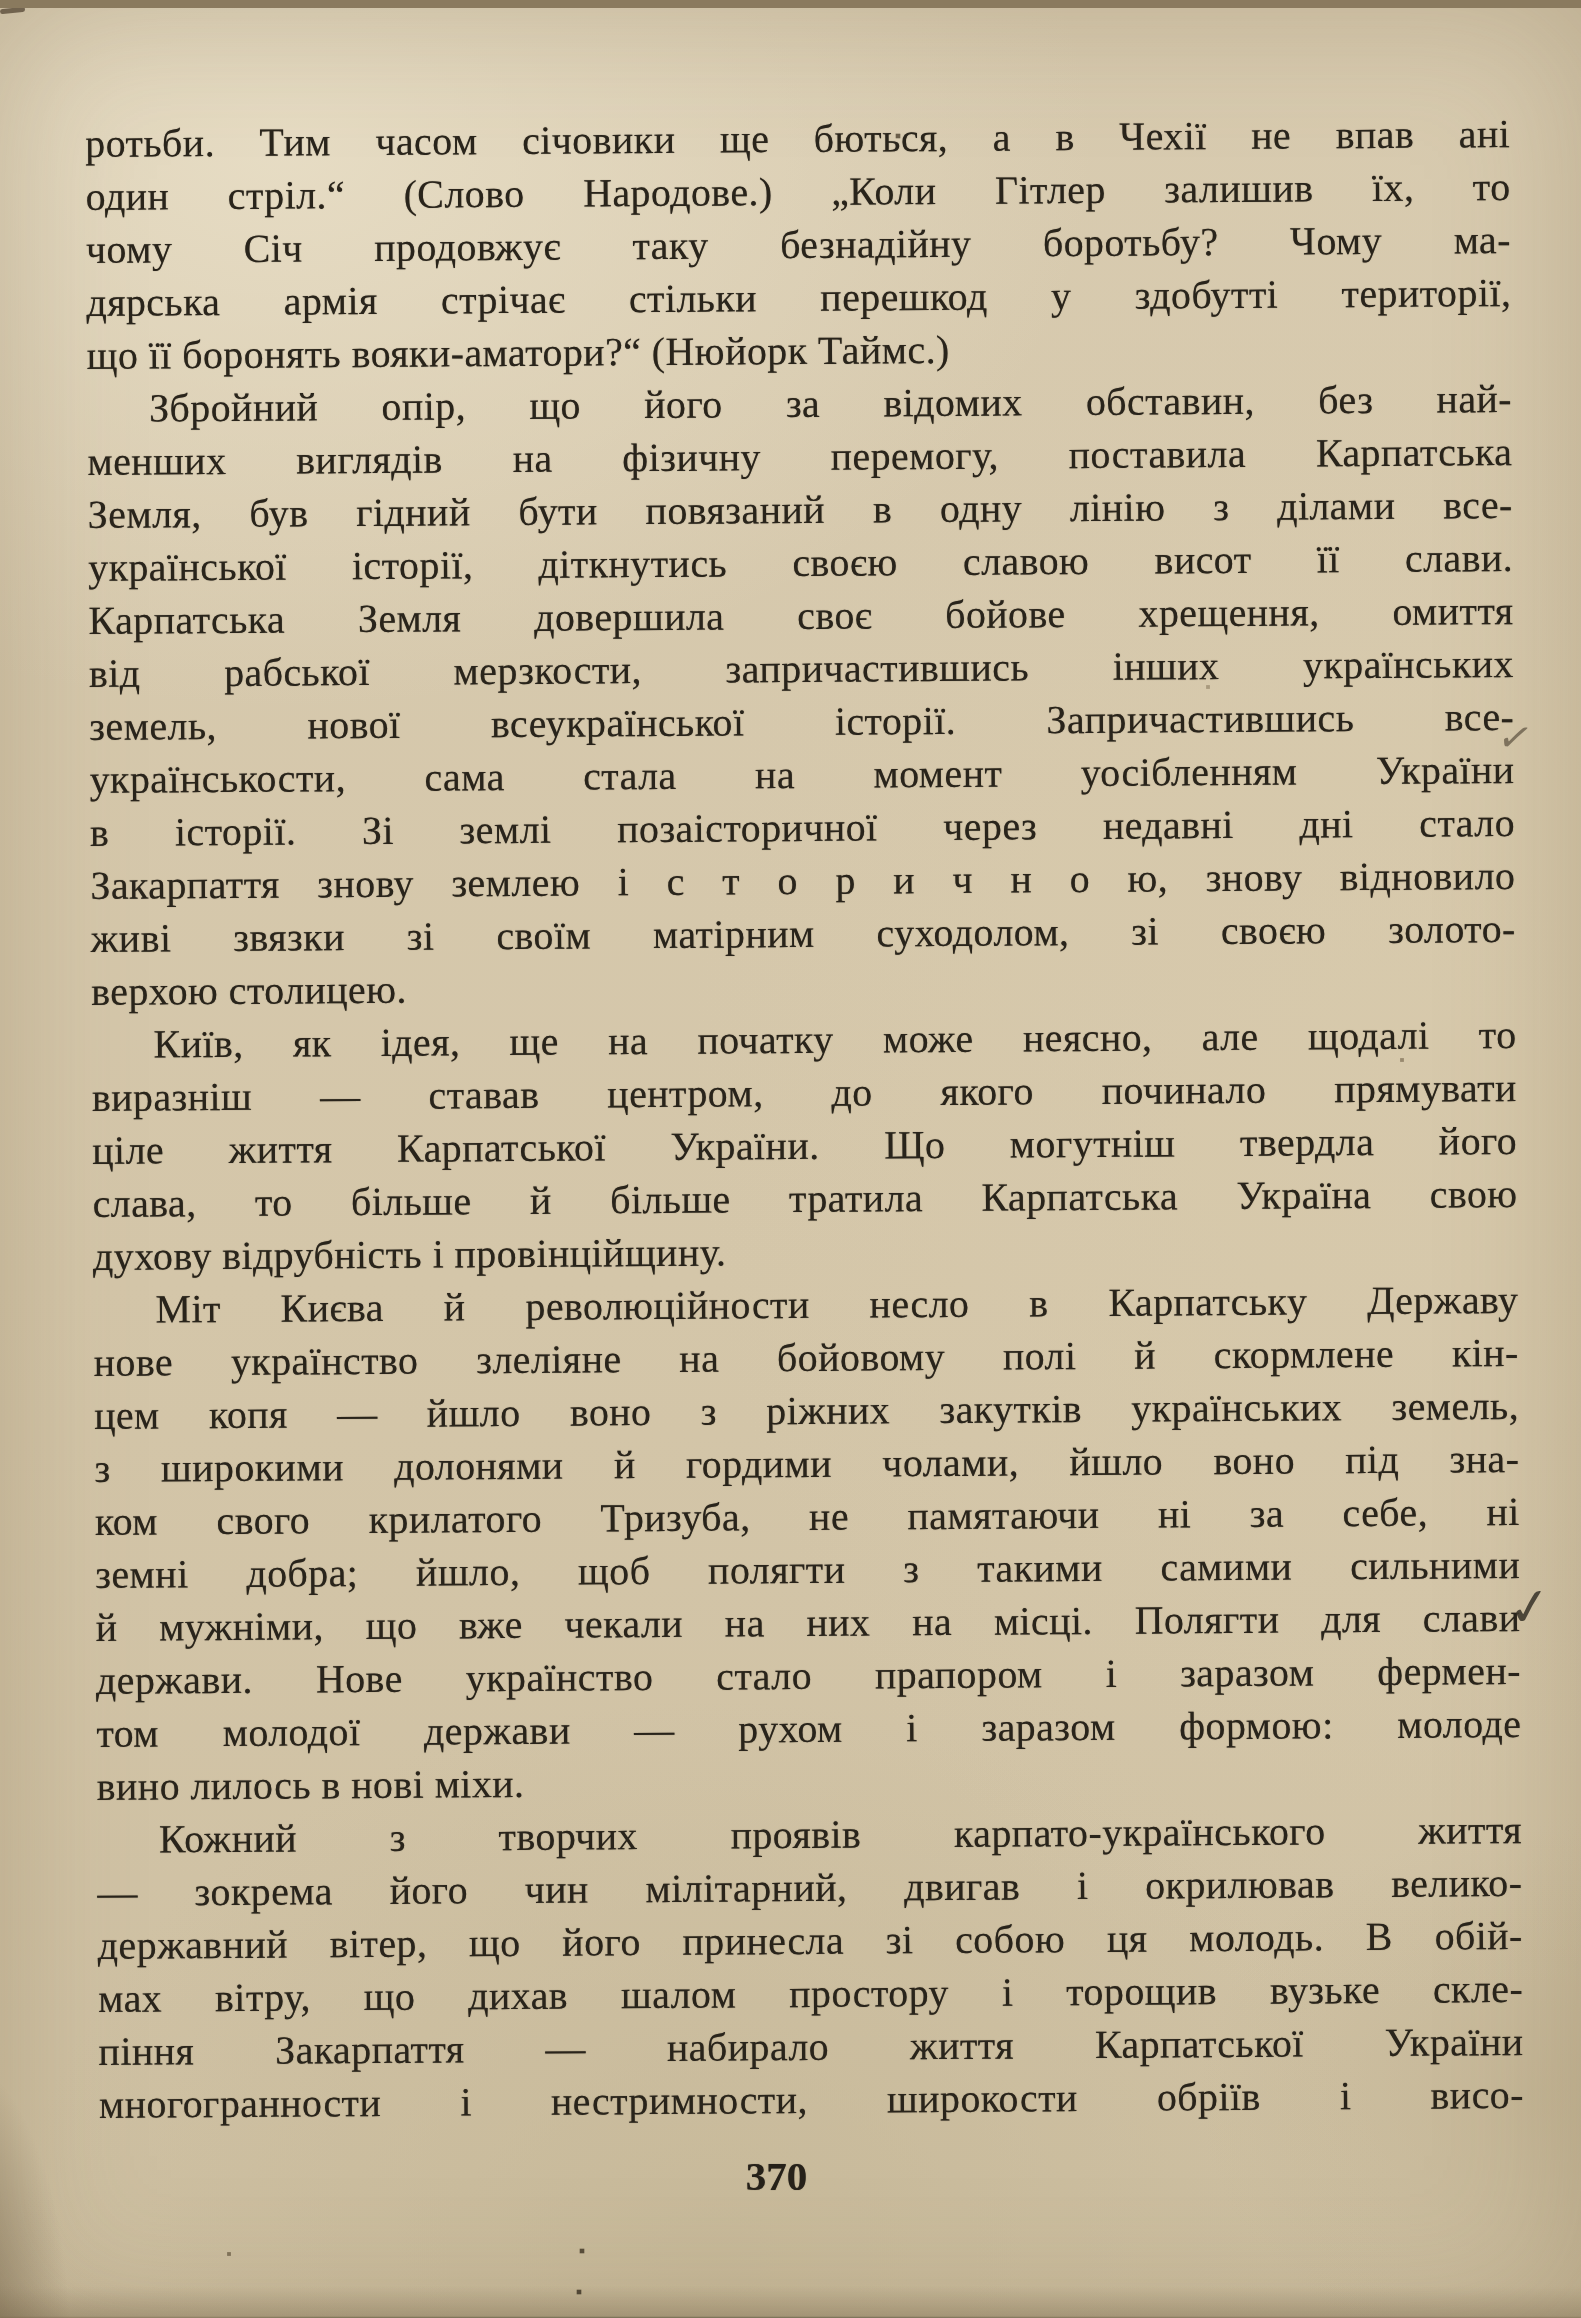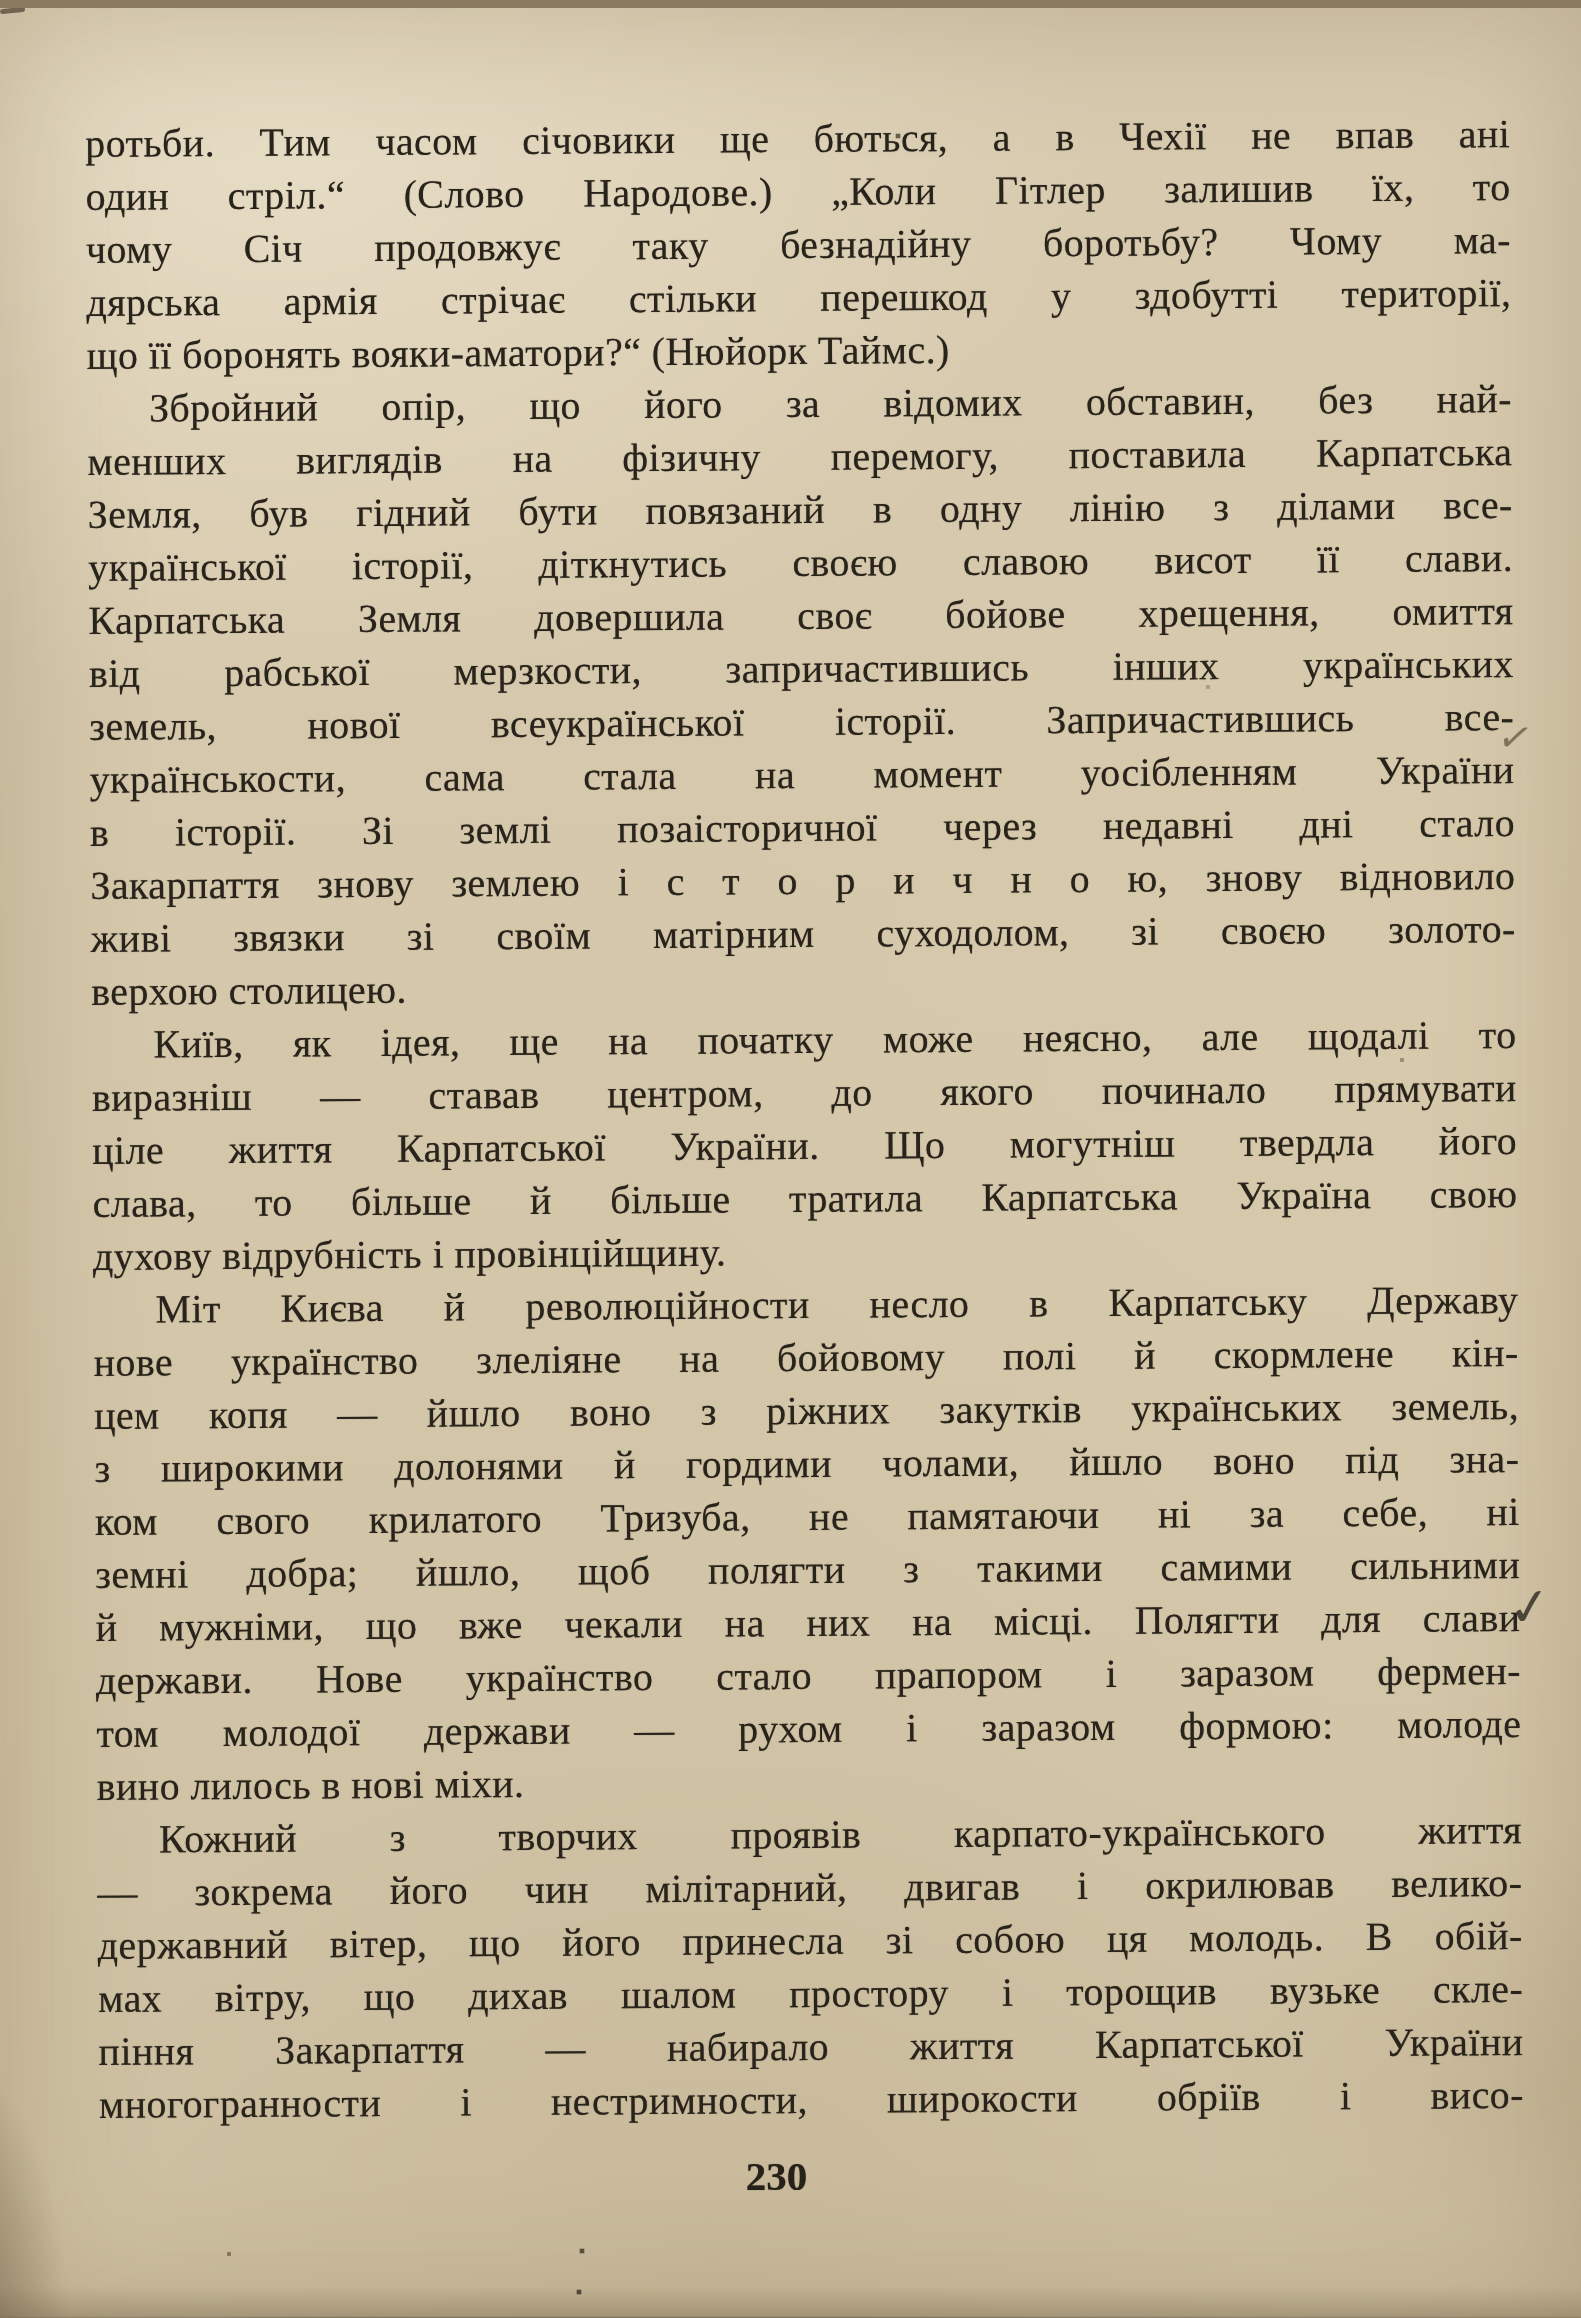--- a/index.html
+++ b/index.html
@@ -147,21 +147,21 @@
       <div class="line">том молодої держави — рухом і заразом формою: молоде</div>
       <div class="line endline">вино лилось в нові міхи.</div>
       <div class="line indent">Кожний з творчих проявів карпато-українського життя</div>
       <div class="line">— зокрема його чин мілітарний, двигав і окрилював велико-</div>
       <div class="line">державний вітер, що його принесла зі собою ця молодь. В обій-</div>
       <div class="line">мах вітру, що дихав шалом простору і торощив вузьке скле-</div>
       <div class="line">піння Закарпаття — набирало життя Карпатської України</div>
       <div class="line">многогранности і нестримности, широкости обріїв і висо-</div>
     </div>
 
-  <div class="pagenum">230</div>
+  <div class="pagenum">370</div>
 
   <div class="mark mark-check-upper">✓</div>
 
   <div class="mark mark-check-lower">✓</div>
 
   <div class="mark-dash"></div>
 
   <div class="corner-shadow"></div>
   <div class="bottom-fade"></div>
   <div class="bottom-band"></div>

